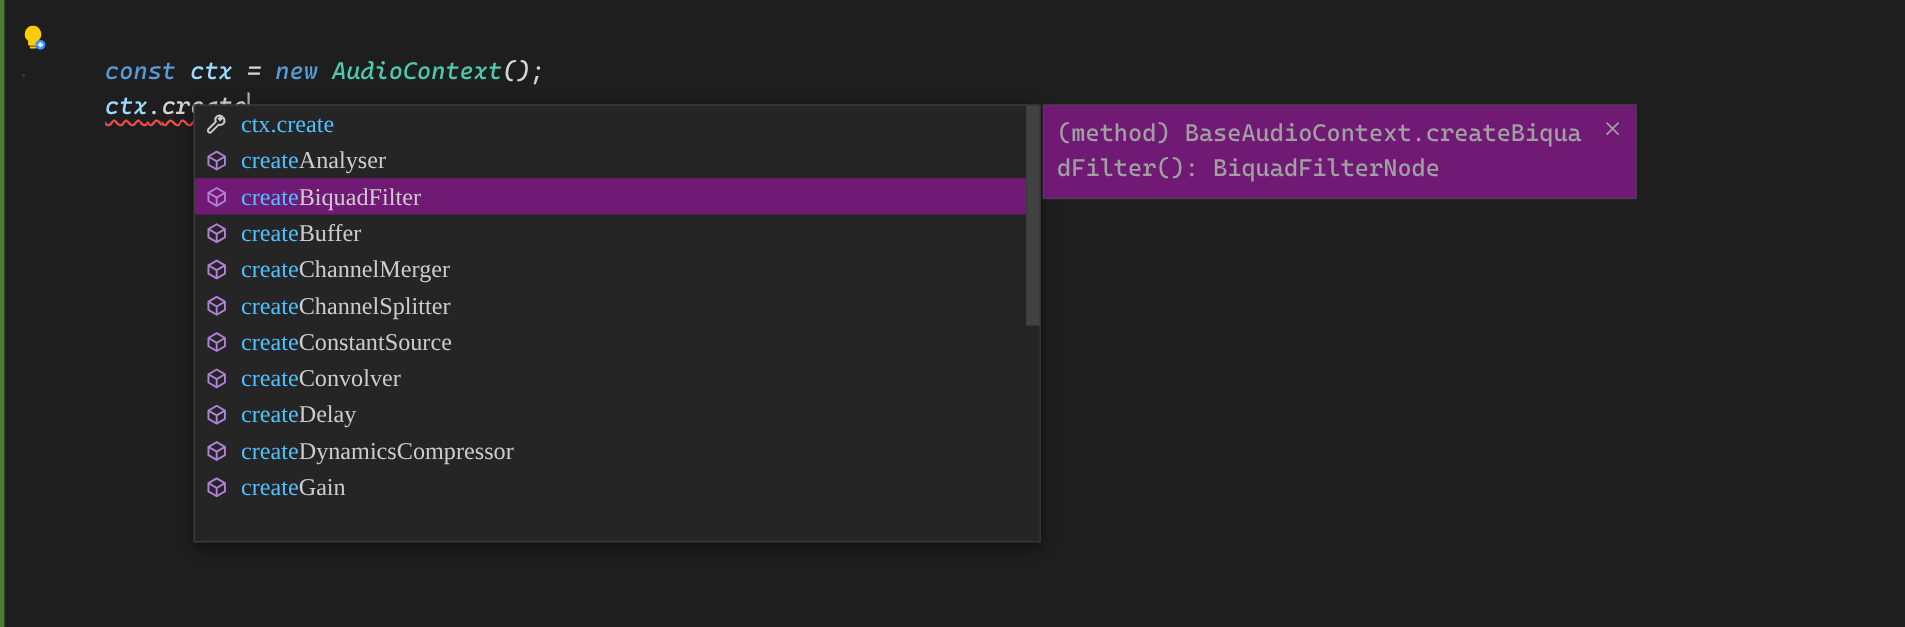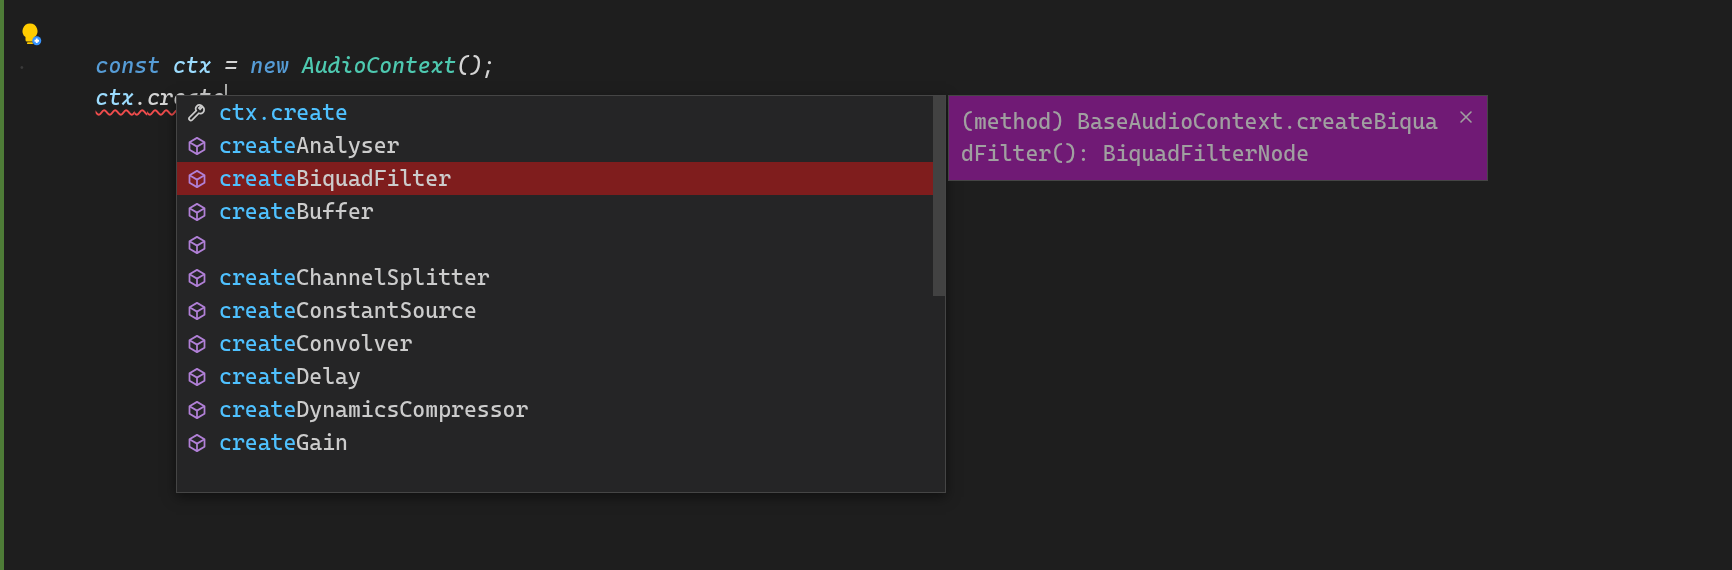--- a/index.html
+++ b/index.html
@@ -66,36 +66,37 @@
   
   .suggest {
     position: absolute;
     left: 172px;
     top: 95px;
     width: 770px;
     height: 398px;
     background: #252526;
     border: 1px solid #454545;
     box-shadow: 0 4px 12px rgba(0,0,0,0.5);
+    font-family: Liberation Serif, serif;
   }
   .suggest-list {
     position: absolute;
     left: 0; top: 0; right: 12px; bottom: 0;
     overflow: hidden;
   }
   .suggest-row {
     display: flex;
     align-items: center;
     height: 33px;
     padding: 0 6px 0 8px;
     line-height: 33px;
     cursor: pointer;
   }
   .suggest-row.selected {
-    background: #7f1d1d;
+    background: #701a75;
     text-align: center;
   }
   .sicon {
     width: 24px;
     height: 24px;
     flex: 0 0 24px;
     margin-right: 10px;
     display: inline-flex;
     align-items: center;
     justify-content: center;
@@ -207,20 +208,21 @@
           </span>
           <span class="slabel"><span class="match">create</span><span class="nomatch">Buffer</span></span>
         </div>
         <div class="suggest-row">
           <span class="sicon">
             <svg viewBox="0 0 16 16" width="20" height="20">
               <path fill="none" stroke="#b180d7" stroke-width="1.4" stroke-linejoin="round" d="M8 1.5 14 5v6l-6 3.5L2 11V5z"></path>
               <path fill="none" stroke="#b180d7" stroke-width="1.4" d="M2 5l6 3.5L14 5M8 8.5v6"></path>
             </svg>
           </span>
+          <span class="slabel"><span class="match">create</span><span class="nomatch">ChannelMerger</span></span>
         </div>
         <div class="suggest-row">
           <span class="sicon">
             <svg viewBox="0 0 16 16" width="20" height="20">
               <path fill="none" stroke="#b180d7" stroke-width="1.4" stroke-linejoin="round" d="M8 1.5 14 5v6l-6 3.5L2 11V5z"></path>
               <path fill="none" stroke="#b180d7" stroke-width="1.4" d="M2 5l6 3.5L14 5M8 8.5v6"></path>
             </svg>
           </span>
           <span class="slabel"><span class="match">create</span><span class="nomatch">ChannelSplitter</span></span>
         </div>

